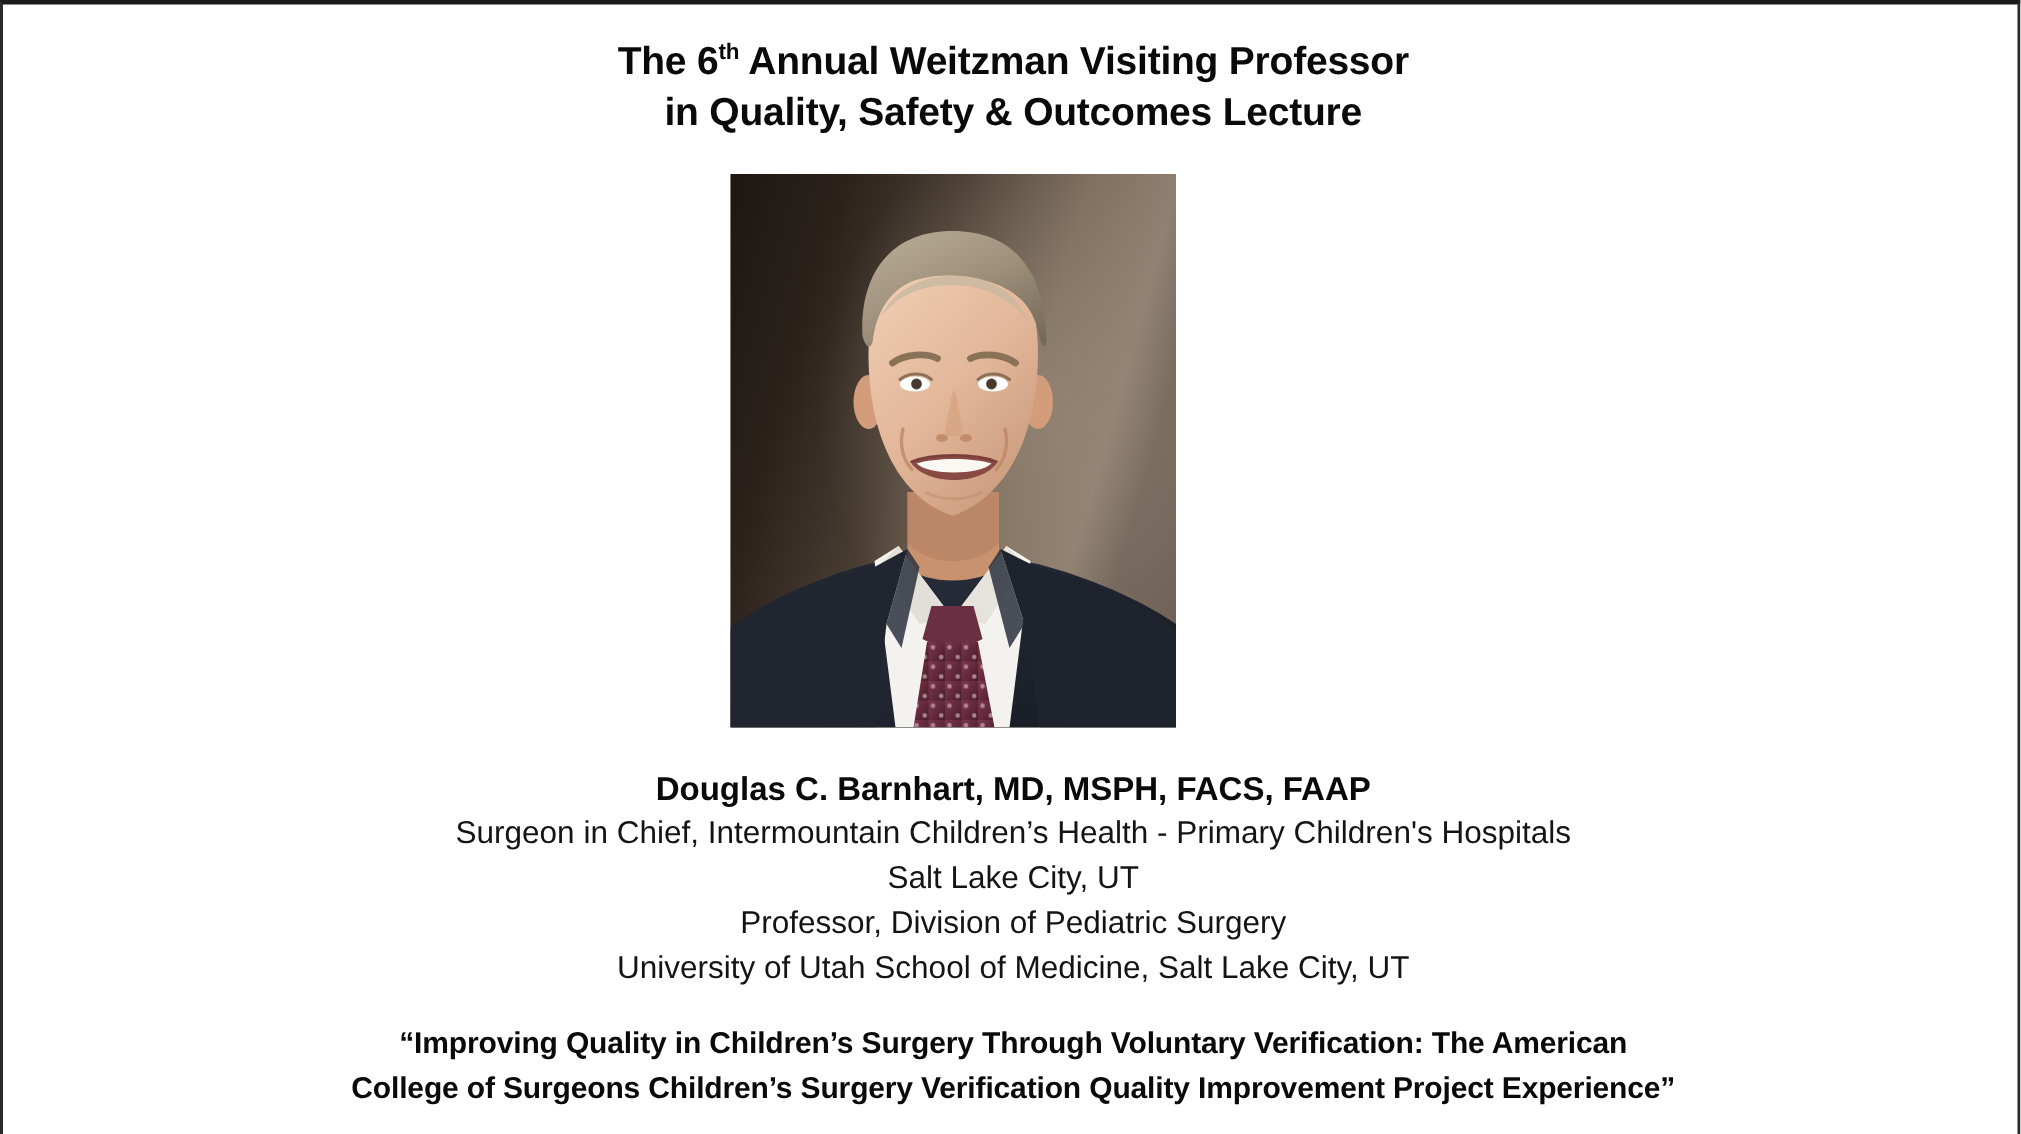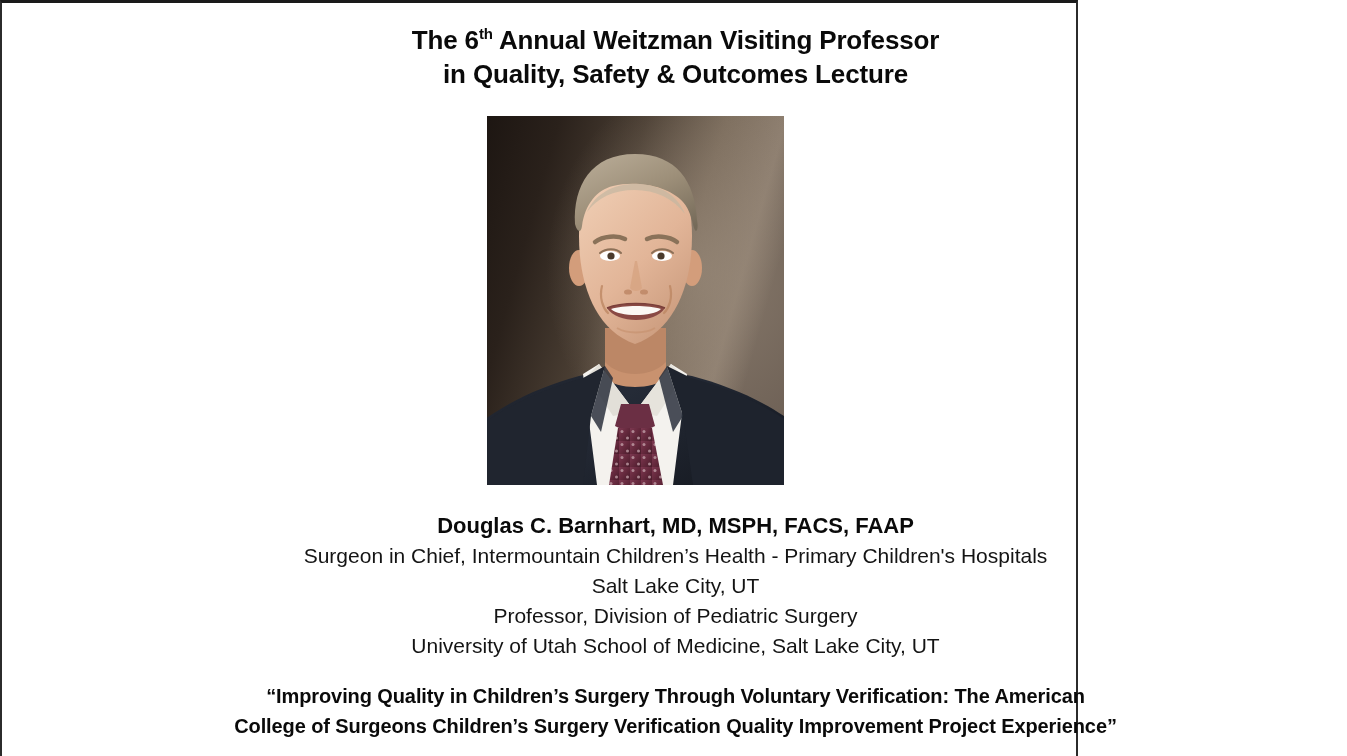--- a/index.html
+++ b/index.html
@@ -14,21 +14,21 @@
 
   body {
     font-family: "Liberation Sans", sans-serif;
     color: #000000;
     -webkit-font-smoothing: antialiased;
   }
 
   
   .slide {
     position: relative;
-    width: 1078px;
+    width: 1347px;
     height: 756px;
     background: #ffffff;
     border-top: 3px solid #1a1a1a;
     border-left: 2px solid #2b2b2b;
     border-right: 2px solid #2b2b2b;
   }
 
   
   .title-block {
     position: absolute;

